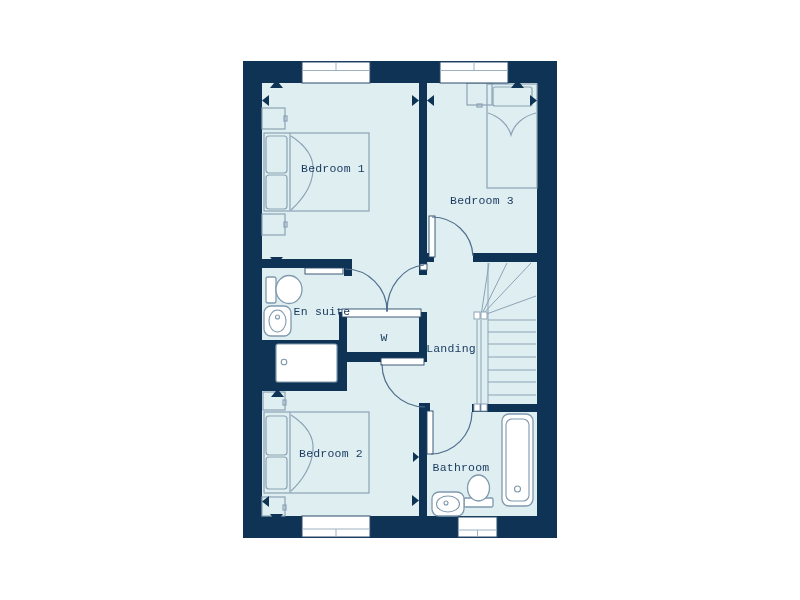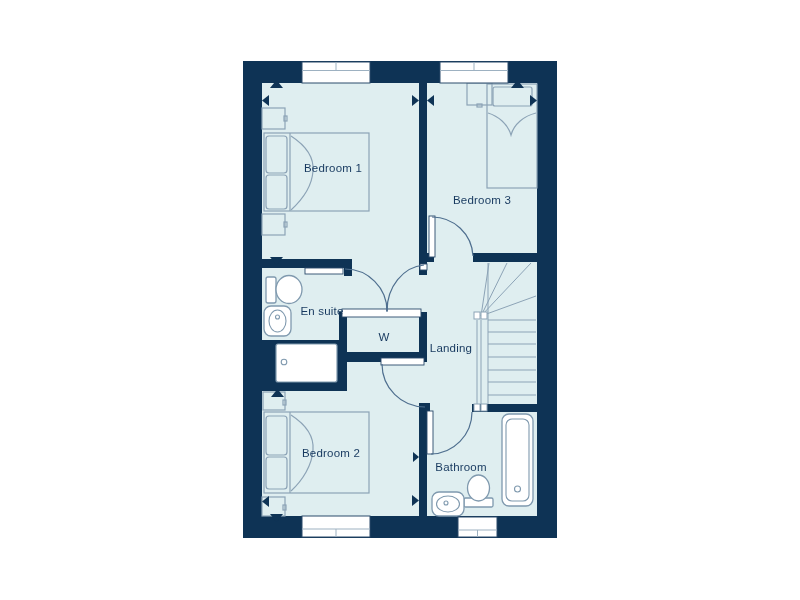--- a/index.html
+++ b/index.html
@@ -1,17 +1,17 @@
 <!DOCTYPE html>
 <html><head>
 <meta charset="utf-8">
 <style>
   html,body{margin:0;padding:0;background:#ffffff;}
   .stage{position:relative;width:800px;height:600px;background:#ffffff;overflow:hidden;
-         font-family:Liberation Sans, sans-serif;}
+         font-family:Liberation Mono, monospace;}
   svg{display:block;}
   .wall{fill:#0e3355;stroke:none;}
   .floor{fill:#dfeef0;}
   .furn{fill:none;stroke:#8ca3b6;stroke-width:1.2;}
   .fix{fill:#ffffff;stroke:#7f99ae;stroke-width:1.3;}
   .fixline{fill:none;stroke:#7f99ae;stroke-width:1.1;}
   .arc{fill:none;stroke:#4f6f8f;stroke-width:1.2;}
   .leaf{fill:#ffffff;stroke:#2a4a6b;stroke-width:0.9;}
   .win{fill:#ffffff;stroke:#2a4a6b;stroke-width:1;}
   .winline{fill:none;stroke:#9db1c1;stroke-width:1;}

